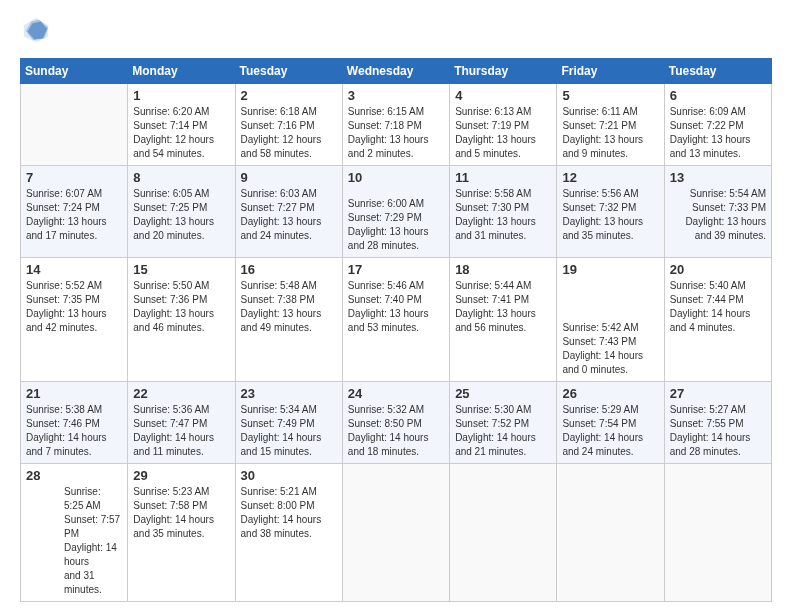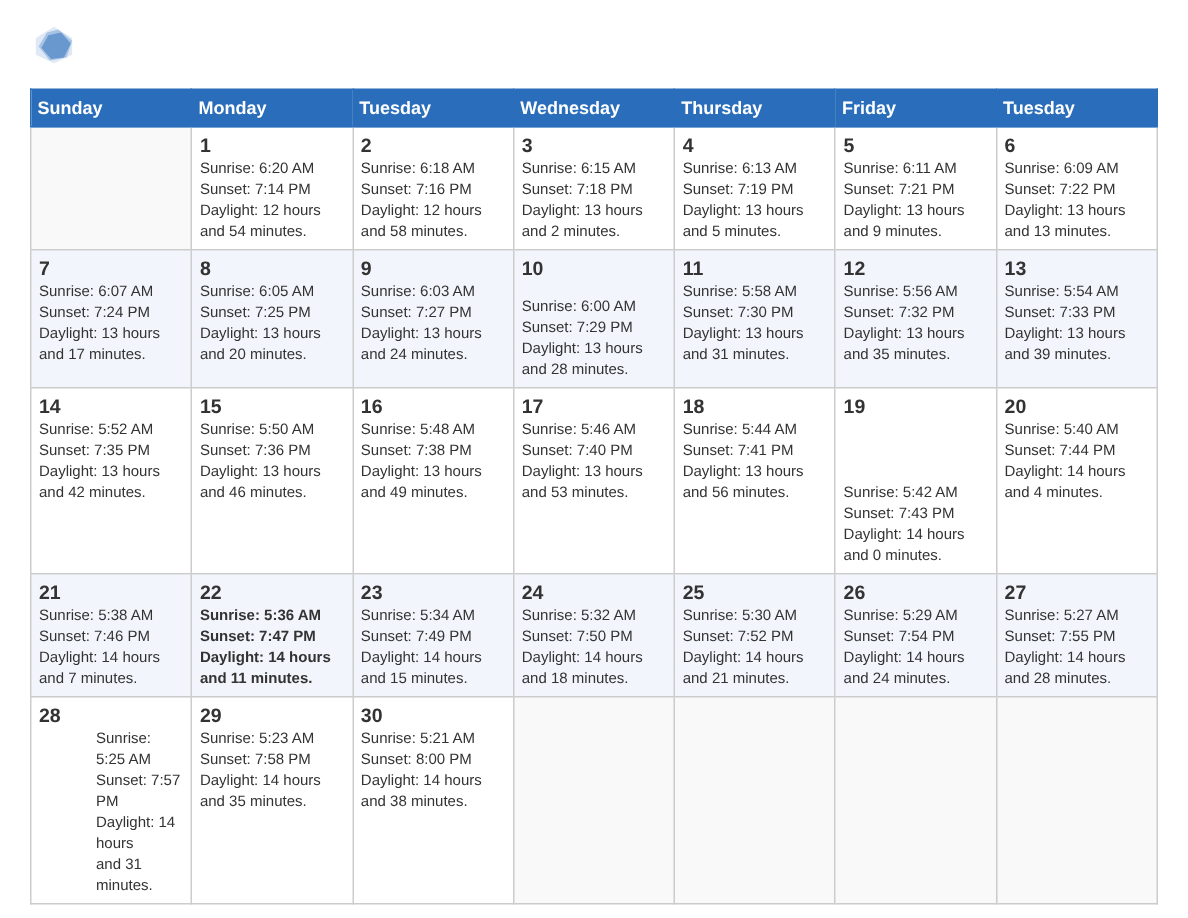--- a/index.html
+++ b/index.html
@@ -206,21 +206,21 @@
           </td>
           <td>
             <div class="day-num">12</div>
             <div class="day-info" style="white-space: pre-line;">Sunrise: 5:56 AM
 Sunset: 7:32 PM
 Daylight: 13 hours
 and 35 minutes.</div>
           </td>
           <td>
             <div class="day-num">13</div>
-            <div class="day-info" style="white-space: pre-line;">Sunrise: 5:54 AM
+            <div class="day-info" style="white-space: pre-line; text-align: right;">Sunrise: 5:54 AM
 Sunset: 7:33 PM
 Daylight: 13 hours
 and 39 minutes.</div>
           </td>
         </tr>
         <tr>
           <td>
             <div class="day-num">14</div>
             <div class="day-info" style="white-space: pre-line;">Sunrise: 5:52 AM
 Sunset: 7:35 PM
@@ -273,36 +273,36 @@
         <tr>
           <td>
             <div class="day-num">21</div>
             <div class="day-info" style="white-space: pre-line;">Sunrise: 5:38 AM
 Sunset: 7:46 PM
 Daylight: 14 hours
 and 7 minutes.</div>
           </td>
           <td>
             <div class="day-num">22</div>
-            <div class="day-info" style="white-space: pre-line; font-weight: bold;">Sunrise: 5:36 AM
+            <div class="day-info" style="white-space: pre-line;">Sunrise: 5:36 AM
 Sunset: 7:47 PM
 Daylight: 14 hours
 and 11 minutes.</div>
           </td>
           <td>
             <div class="day-num">23</div>
             <div class="day-info" style="white-space: pre-line;">Sunrise: 5:34 AM
 Sunset: 7:49 PM
 Daylight: 14 hours
 and 15 minutes.</div>
           </td>
           <td>
             <div class="day-num">24</div>
             <div class="day-info" style="white-space: pre-line;">Sunrise: 5:32 AM
-Sunset: 7:50 PM
+Sunset: 8:50 PM
 Daylight: 14 hours
 and 18 minutes.</div>
           </td>
           <td>
             <div class="day-num">25</div>
             <div class="day-info" style="white-space: pre-line;">Sunrise: 5:30 AM
 Sunset: 7:52 PM
 Daylight: 14 hours
 and 21 minutes.</div>
           </td>

